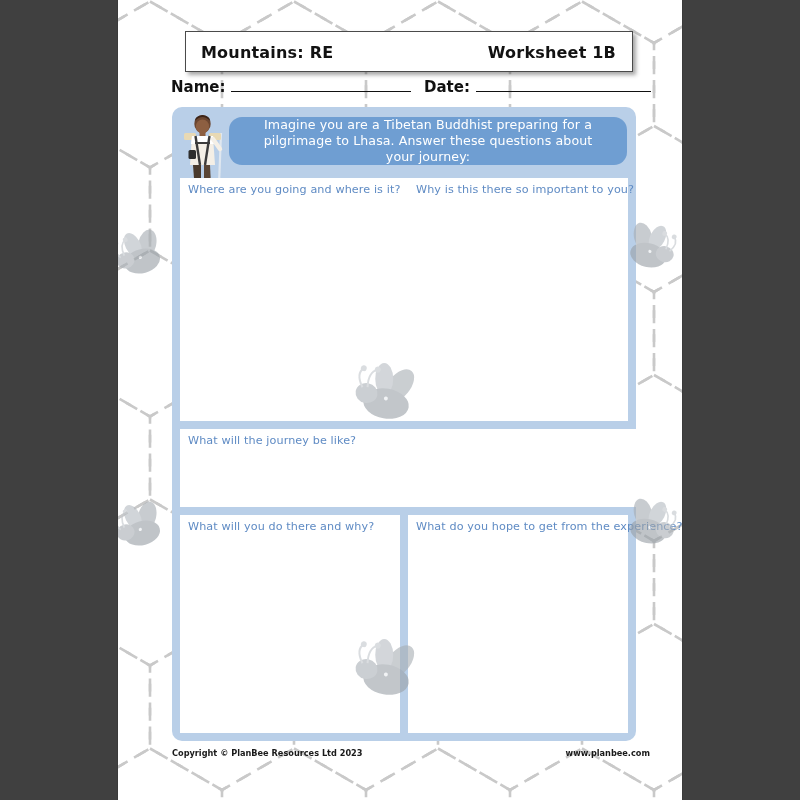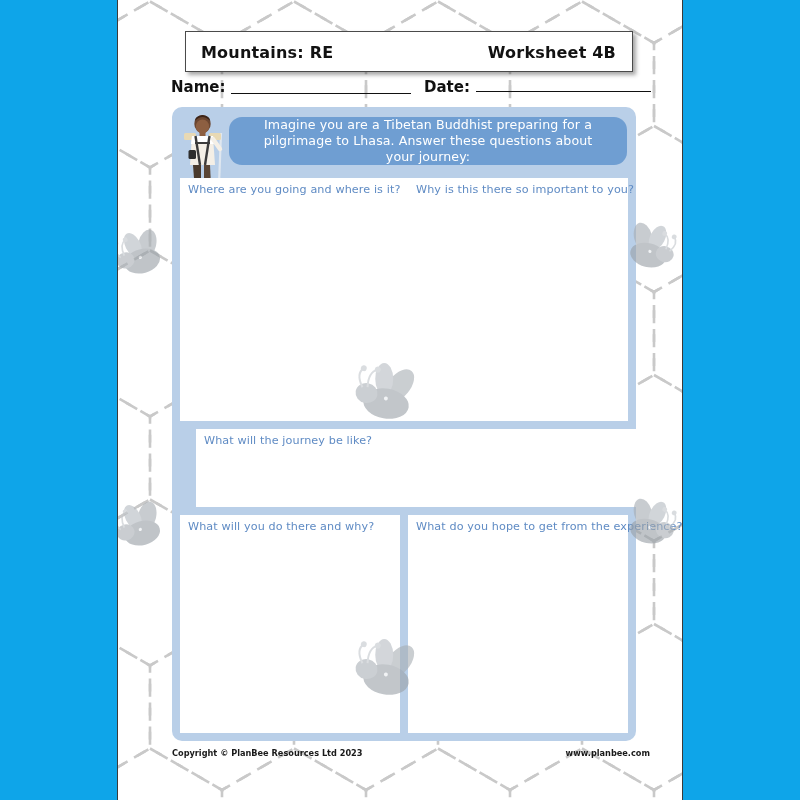--- a/index.html
+++ b/index.html
@@ -11,21 +11,21 @@
     width: 800px;
     height: 800px;
     overflow: hidden;
     font-family: "DejaVu Sans", sans-serif;
   }
 
   #stage {
     position: relative;
     width: 800px;
     height: 800px;
-    background: #0ea5e9;
+    background: #404040;
   }
 
   
   #page-sheet {
     position: absolute;
     left: 117px;
     top: 0px;
     width: 566px;
     height: 800px;
     background: #ffffff;
@@ -84,21 +84,21 @@
     width: 478px;
     height: 24px;
   }
   .nd-group {
     position: absolute;
     top: 0;
     display: flex;
     align-items: baseline;
     white-space: nowrap;
   }
-  #nd-name  { left: 0px; align-items: center; }
+  #nd-name  { left: 0px; }
   #nd-date  { left: 253px; }
   .nd-label {
     font-family: "DejaVu Sans", sans-serif;
     font-weight: bold;
     font-size: 15px;
     color: #111111;
   }
   .nd-rule {
     display: inline-block;
     border-bottom: 1.6px solid #111111;
@@ -175,21 +175,21 @@
     font-size: 11.2px;
     color: #5f8bc4;
     white-space: nowrap;
     letter-spacing: 0.1px;
   }
 
   
   #qbox-0 { left: 0px;   top: 0px;   width: 241px; height: 243px; }
   #qbox-1 { left: 228px; top: 0px;   width: 220px; height: 243px; }
   
-  #qbox-2 { left: 16px;   top: 251px; width: 514px; height: 78px; }
+  #qbox-2 { left: 0px;   top: 251px; width: 514px; height: 78px; }
   
   #qbox-3 { left: 0px;   top: 337px; width: 220px; height: 218px; }
   #qbox-4 { left: 228px; top: 337px; width: 220px; height: 218px; }
 
   
   #footer {
     position: absolute;
     left: 54px;
     top: 748px;
     width: 478px;
@@ -276,21 +276,21 @@
           <use href="#hexcell" x="288" y="788.5"></use>
           <use href="#hexcell" x="432" y="788.5"></use>
           <use href="#hexcell" x="576" y="788.5"></use>
           <use href="#hexcell" x="-144" y="788.5"></use>
         </g>
       </svg>
     </div>
 
     <div id="title-bar">
       <div class="title-text" id="title-left">Mountains: RE</div>
-      <div class="title-text" id="title-right">Worksheet 4B</div>
+      <div class="title-text" id="title-right">Worksheet 1B</div>
     </div>
 
     <div id="namedate-row">
       <div class="nd-group" id="nd-name">
         <span class="nd-label">Name:</span>
         <span class="nd-rule"></span>
       </div>
       <div class="nd-group" id="nd-date">
         <span class="nd-label">Date:</span>
         <span class="nd-rule"></span>

